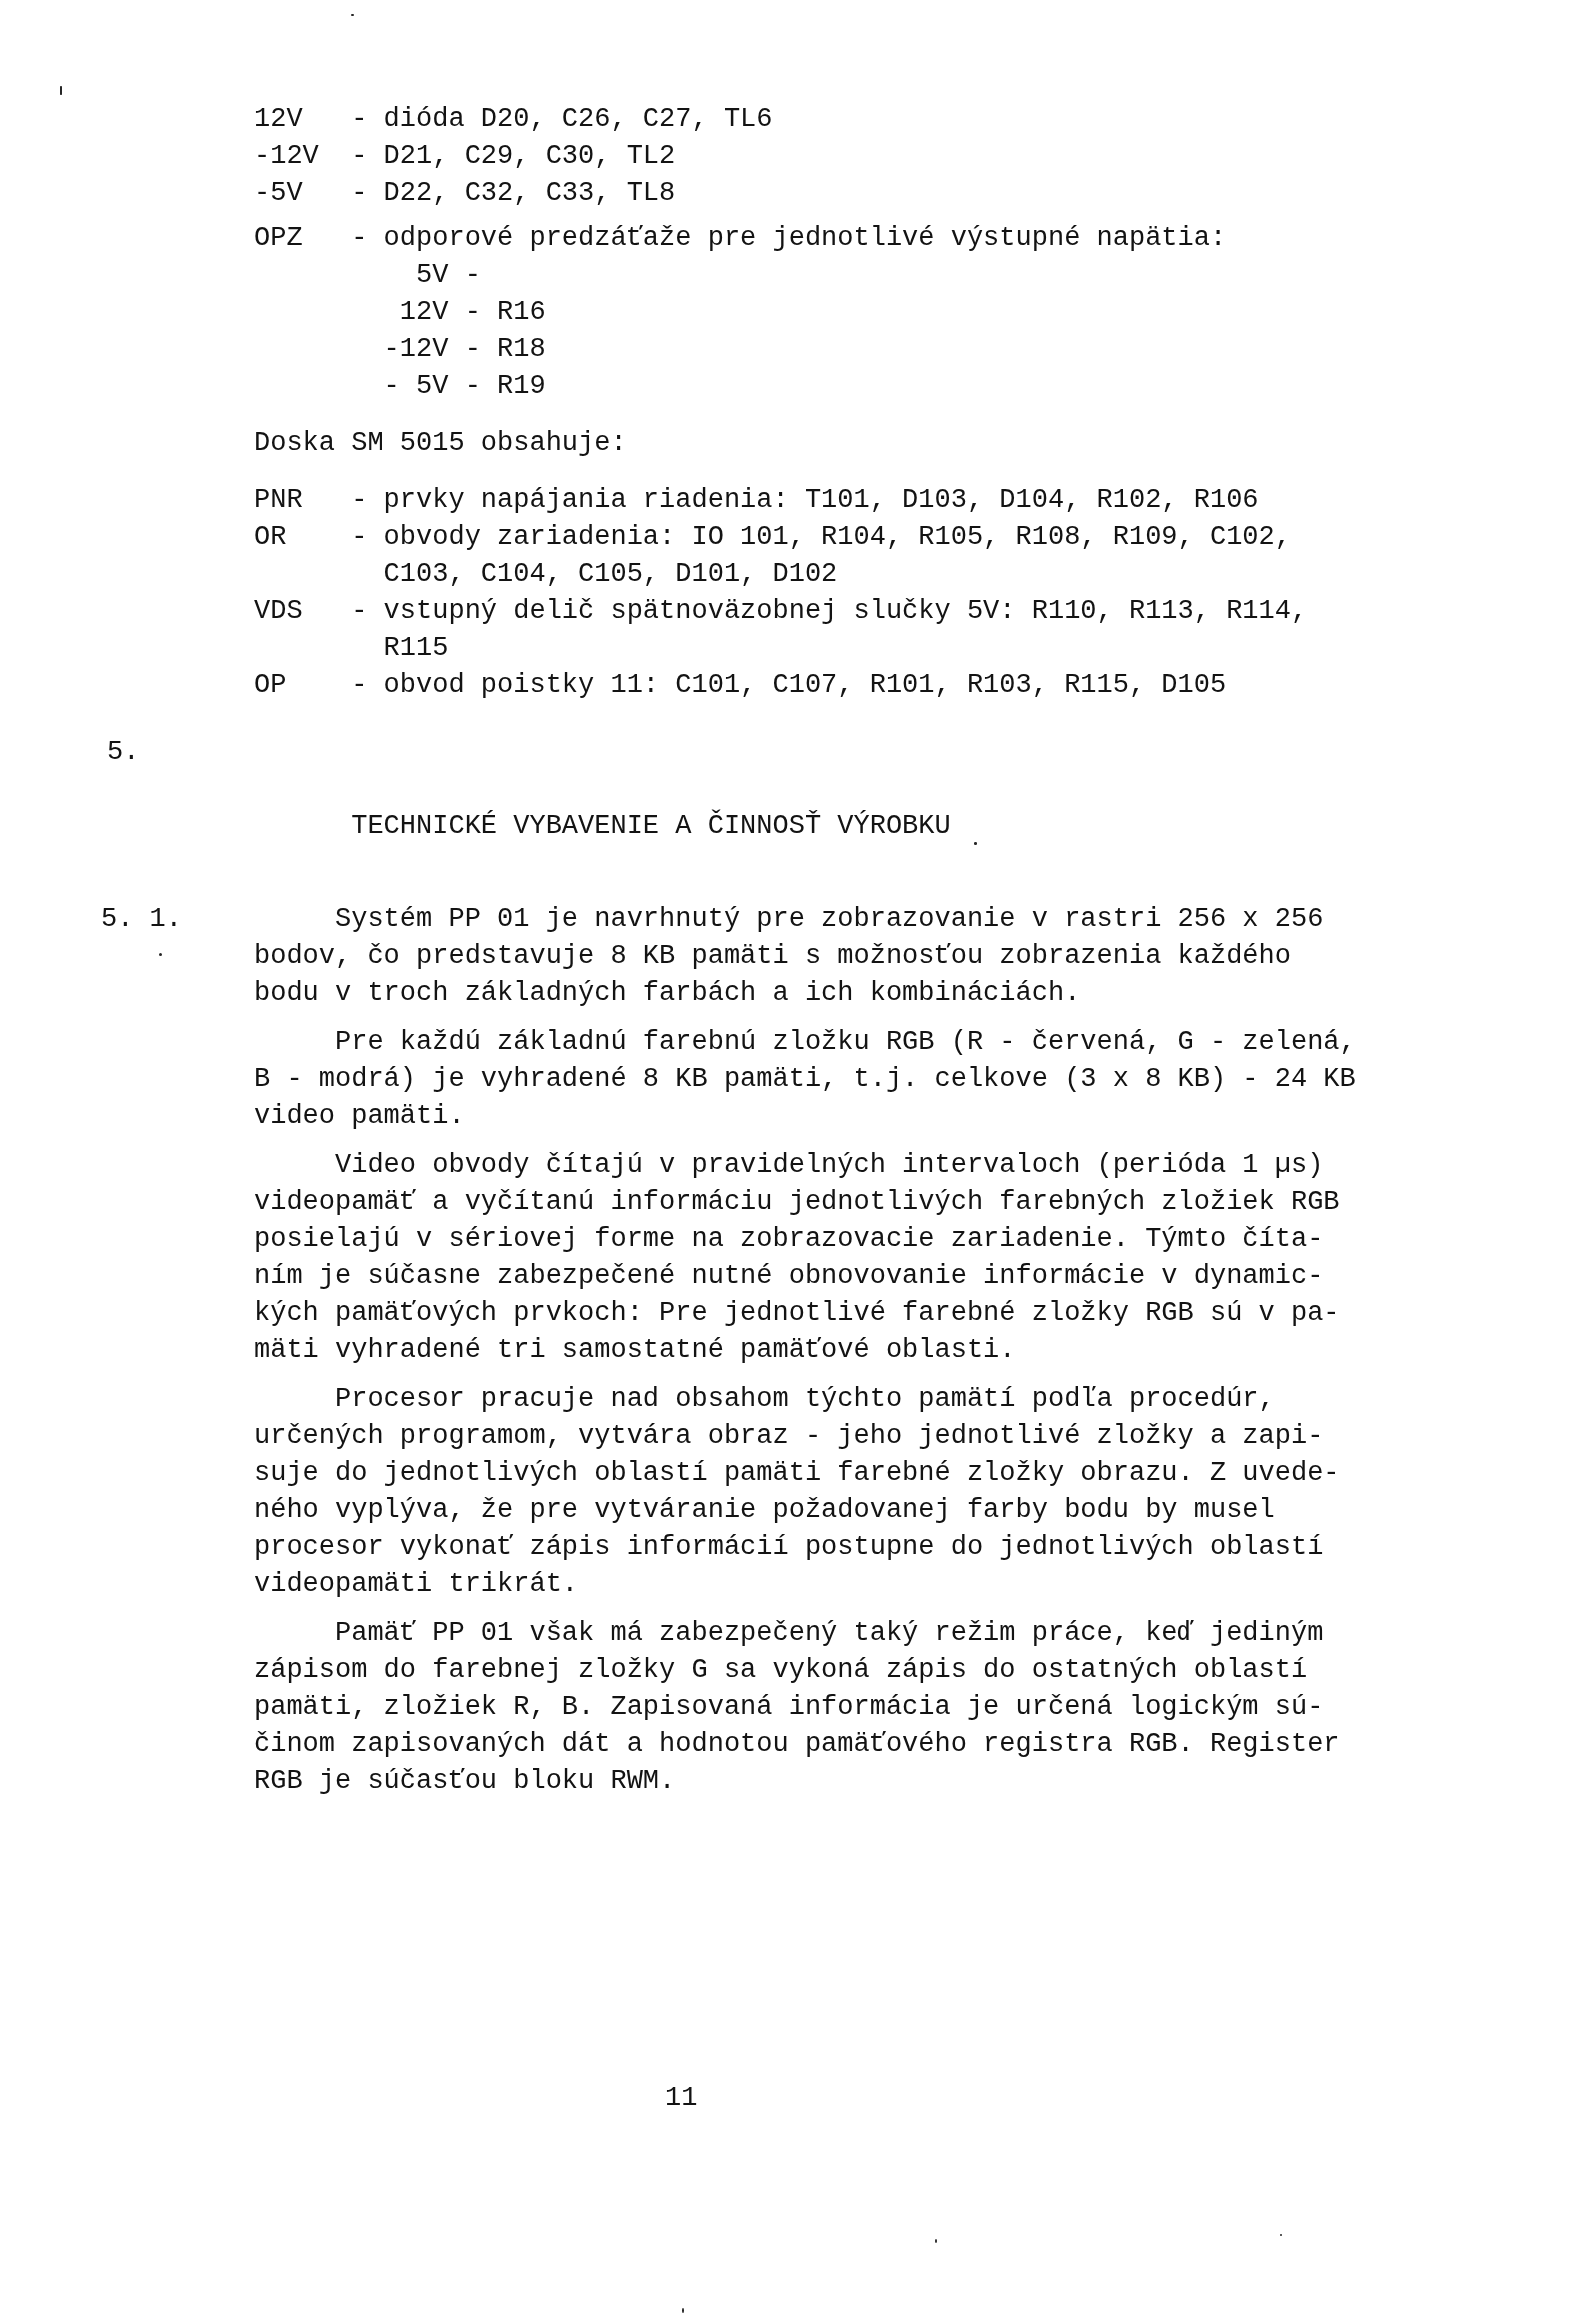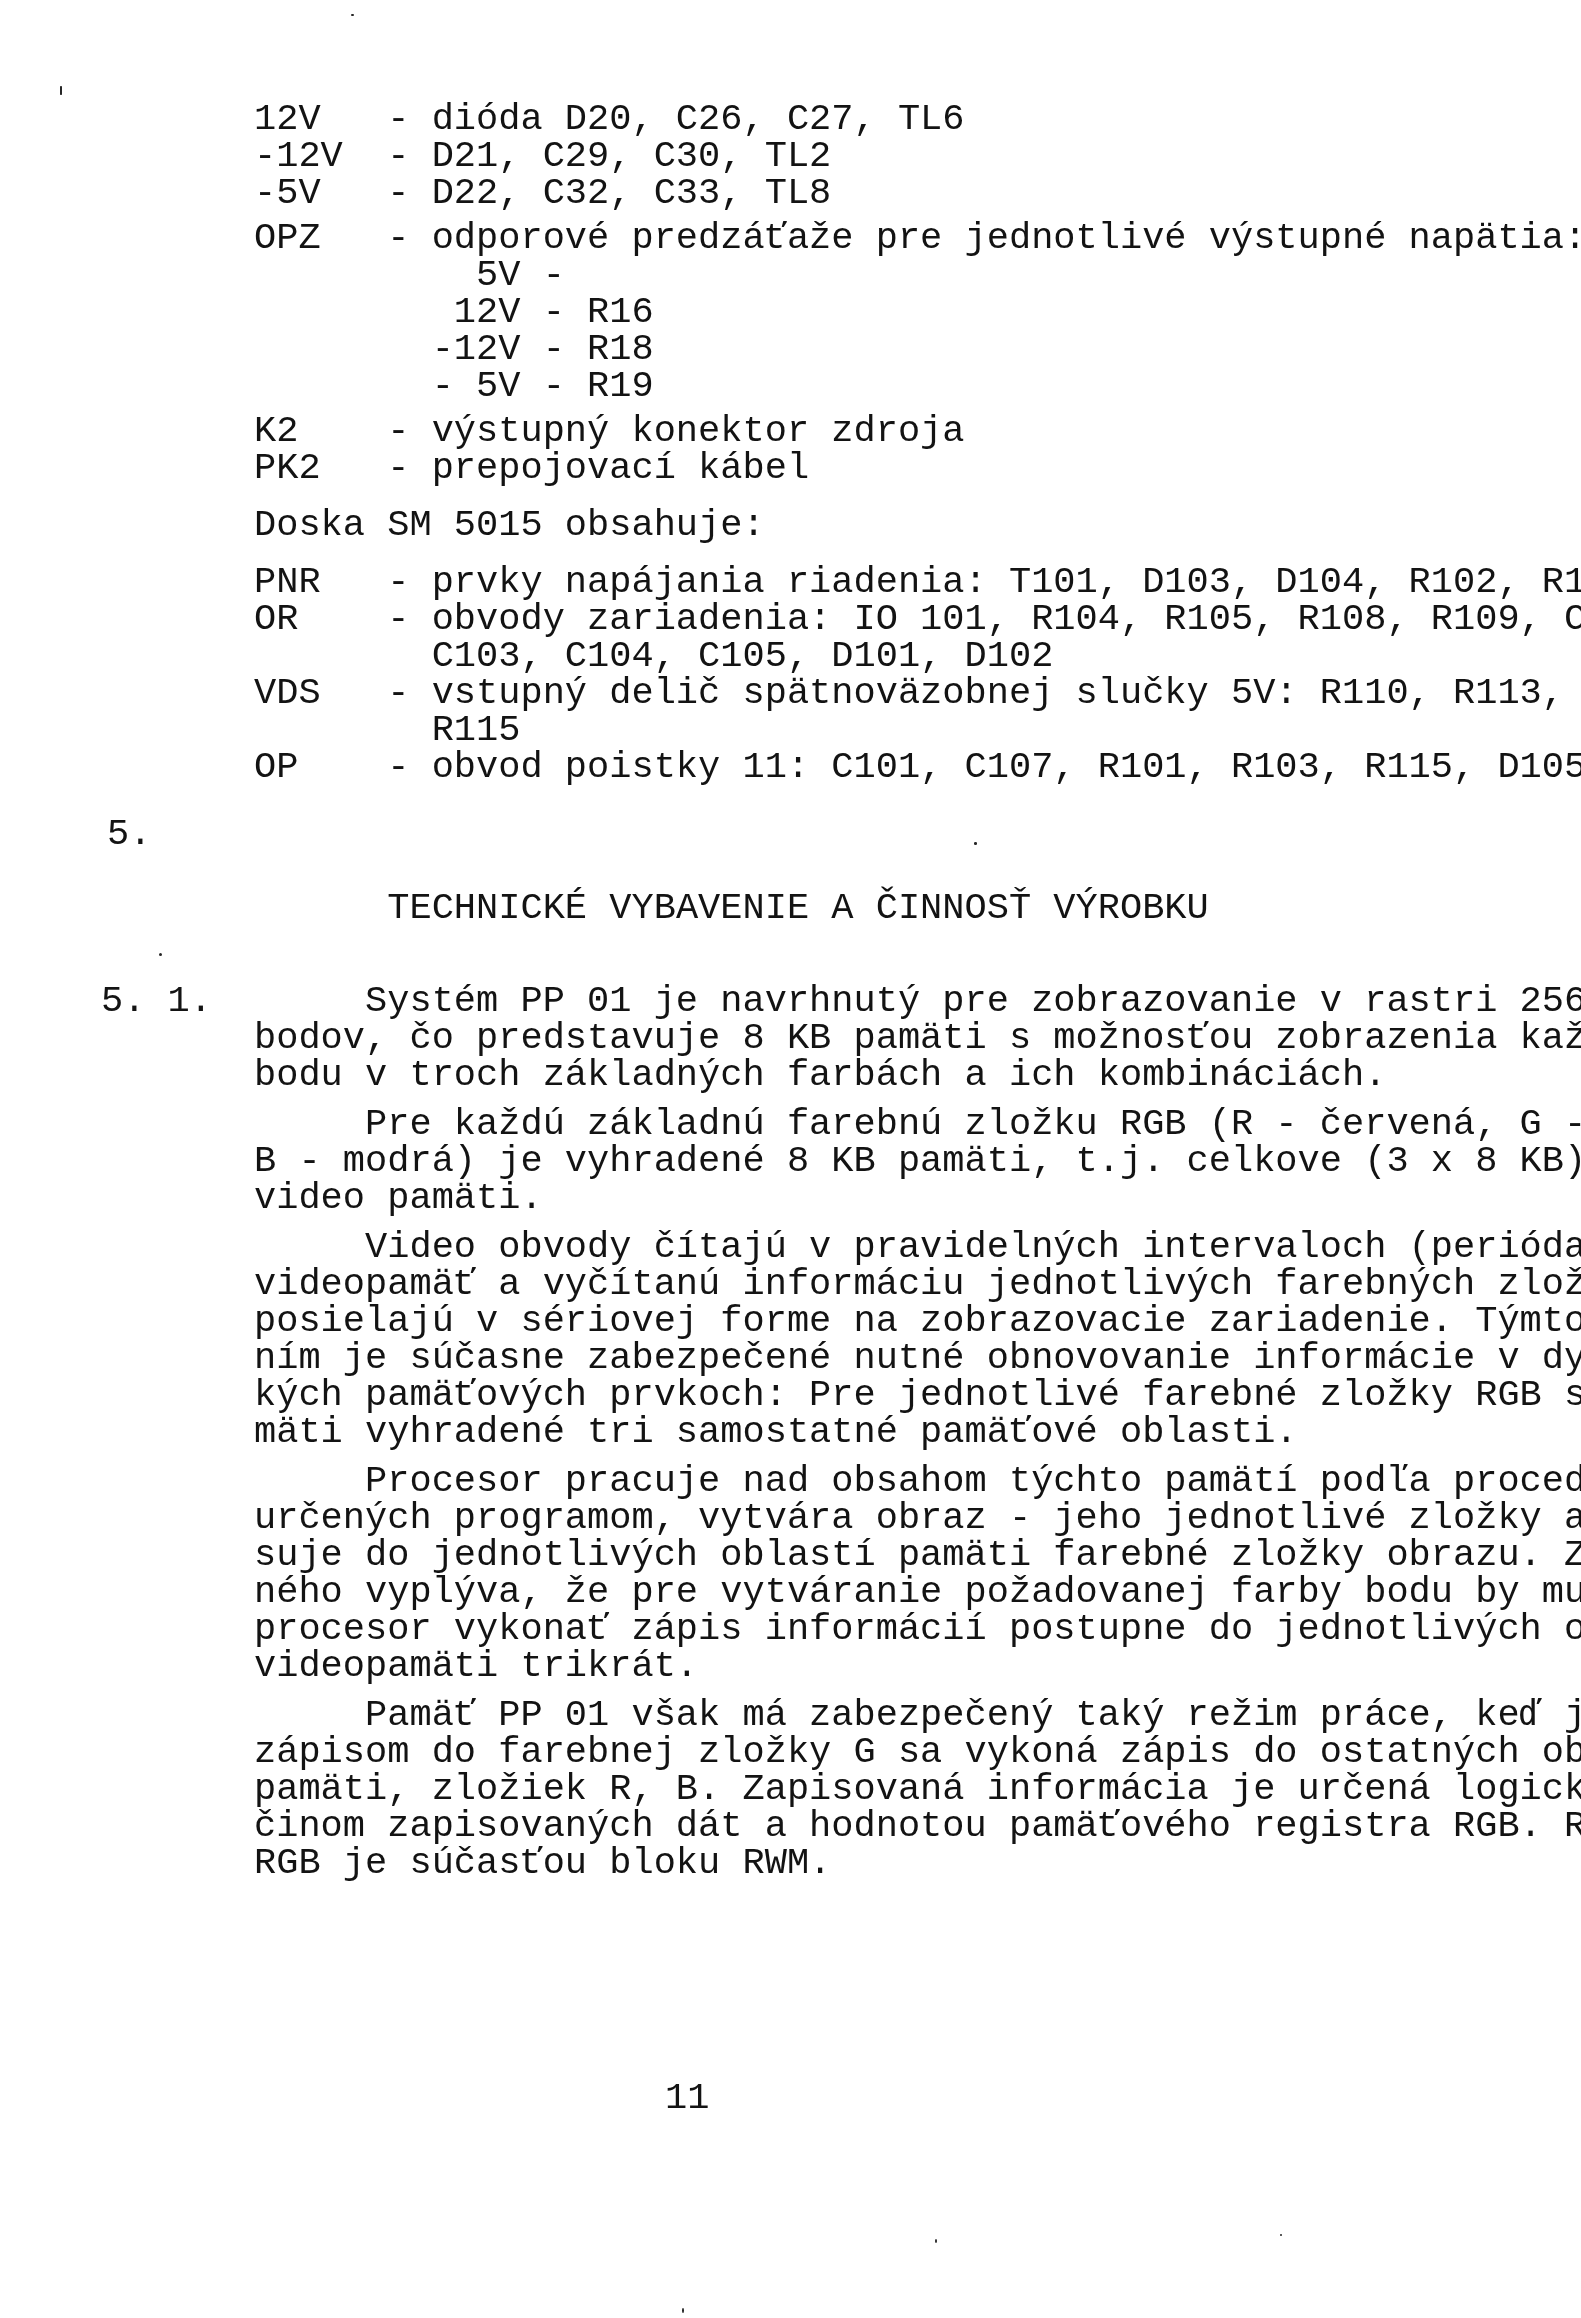--- a/index.html
+++ b/index.html
@@ -6,21 +6,21 @@
     margin: 0;
     padding: 0;
     background: #ffffff;
   }
   .page {
     position: relative;
     width: 1582px;
     height: 2319px;
     background: #ffffff;
     font-family: "Liberation Mono", "DejaVu Sans Mono", monospace;
-    font-size: 37px;
+    font-size: 27px;
     line-height: 37px;
     color: #131313;
     overflow: hidden;
     text-decoration: underline;
   }
   .content {
     position: absolute;
     left: 254px;
     top: 101px;
     width: 1157px;
@@ -79,22 +79,20 @@
     <div class="tblock">12V   - dióda D20, C26, C27, TL6
 -12V  - D21, C29, C30, TL2
 -5V   - D22, C32, C33, TL8</div>
 
     <div class="tblock gap-sm">OPZ   - odporové predzáťaže pre jednotlivé výstupné napätia:
           5V -
          12V - R16
         -12V - R18
         - 5V - R19</div>
 
-    <div class="tblock gap-sm">K2    - výstupný konektor zdroja
-PK2   - prepojovací kábel</div>
 
     <div class="tblock gap-md">Doska SM 5015 obsahuje:</div>
 
     <div class="tblock gap-md">PNR   - prvky napájania riadenia: T101, D103, D104, R102, R106
 OR    - obvody zariadenia: IO 101, R104, R105, R108, R109, C102,
         C103, C104, C105, D101, D102
 VDS   - vstupný delič spätnoväzobnej slučky 5V: R110, R113, R114,
         R115
 OP    - obvod poistky 11: C101, C107, R101, R103, R115, D105</div>
 

